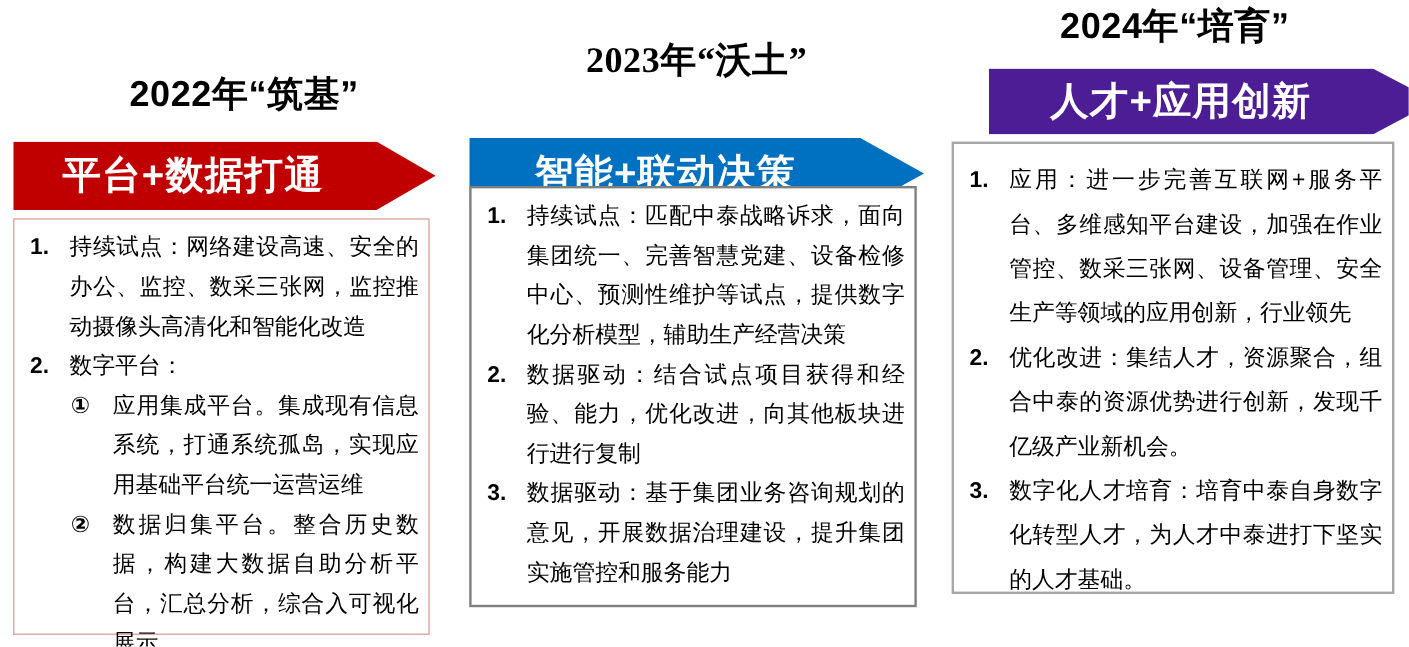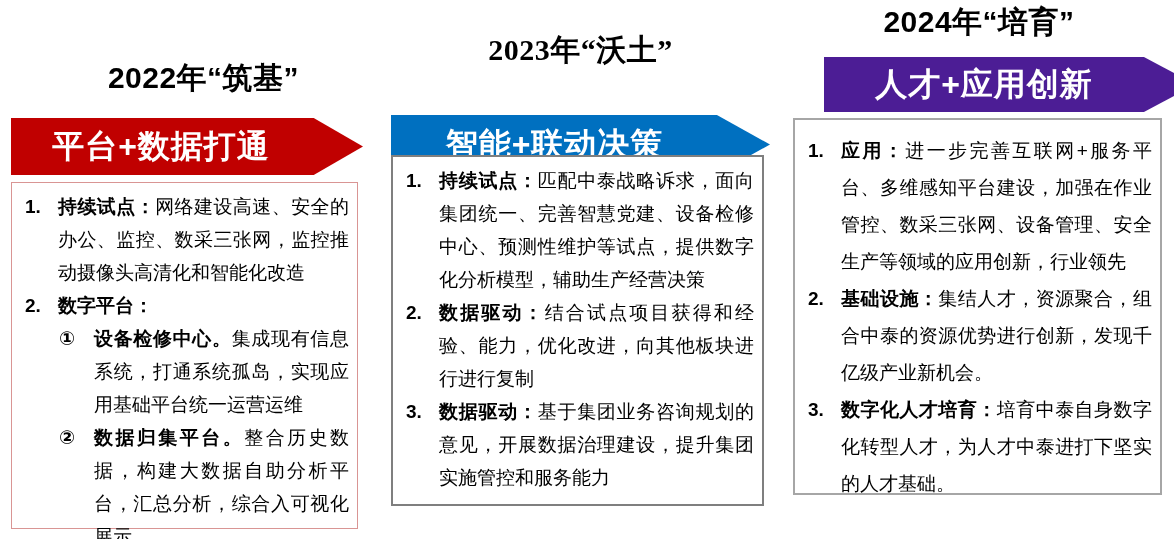--- a/index.html
+++ b/index.html
@@ -23,21 +23,21 @@
   }
   .box {
     background:#ffffff; box-sizing:border-box;
     border:2px solid #999999;
     padding:7px 8px 6px 0;
     font-size:19px; color:#000; line-height:33px;
   }
   .item { display:flex; }
   .item .num { flex:0 0 33px; padding-left:13px; font-weight:bold; }
   .item .body { flex:1; text-align:justify; }
-  .item .body b { font-weight:bold; }
+  .item .body b { font-weight:normal; }
   .subitem { margin-left:47px; }
   .subitem .num { flex:0 0 35px; padding-left:0; }
 
   
   .c1 { left:11px; width:352px;padding-left:33px; }
   .c1 .year-title { top:58px; }
   .c1 .arrow { top:118px; width:352px; height:57px; }
   .c1 .box { top:182px; width:347px; height:347px; border-width:1.5px; }
 
   
@@ -64,21 +64,21 @@
       <div class="item">
         <span class="num">1.</span>
         <span class="body"><b>持续试点：</b><span>网络建设高速、安全的办公、监控、数采三张网，监控推动摄像头高清化和智能化改造</span></span>
       </div>
       <div class="item">
         <span class="num">2.</span>
         <span class="body"><b>数字平台：</b><span></span></span>
       </div>
       <div class="item subitem">
         <span class="num">①</span>
-        <span class="body"><b>设备检修中心。</b><span>集成现有信息系统，打通系统孤岛，实现应用基础平台统一运营运维</span></span>
+        <span class="body"><b>应用集成平台。</b><span>集成现有信息系统，打通系统孤岛，实现应用基础平台统一运营运维</span></span>
       </div>
       <div class="item subitem">
         <span class="num">②</span>
         <span class="body"><b>数据归集平台。</b><span>整合历史数据，构建大数据自助分析平台，汇总分析，综合入可视化展示</span></span>
       </div>
     </div>
   </div>
 
   <div class="col c2">
     <div class="piece year-title">2023年“沃土”</div>
@@ -102,21 +102,21 @@
   <div class="col c3">
     <div class="piece year-title">2024年“培育”</div>
     <div class="piece arrow" style="background-color: #4c1d95; margin-left: 31px;">人才+应用创新</div>
     <div class="piece box" style="border-color: rgb(166, 166, 166);">
       <div class="item">
         <span class="num">1.</span>
         <span class="body"><b>应用：</b><span>进一步完善互联网+服务平台、多维感知平台建设，加强在作业管控、数采三张网、设备管理、安全生产等领域的应用创新，行业领先</span></span>
       </div>
       <div class="item">
         <span class="num">2.</span>
-        <span class="body"><b>基础设施：</b><span>集结人才，资源聚合，组合中泰的资源优势进行创新，发现千亿级产业新机会。</span></span>
+        <span class="body"><b>优化改进：</b><span>集结人才，资源聚合，组合中泰的资源优势进行创新，发现千亿级产业新机会。</span></span>
       </div>
       <div class="item">
         <span class="num">3.</span>
         <span class="body"><b>数字化人才培育：</b><span>培育中泰自身数字化转型人才，为人才中泰进打下坚实的人才基础。</span></span>
       </div>
     </div>
   </div>
 
 </div>
 

